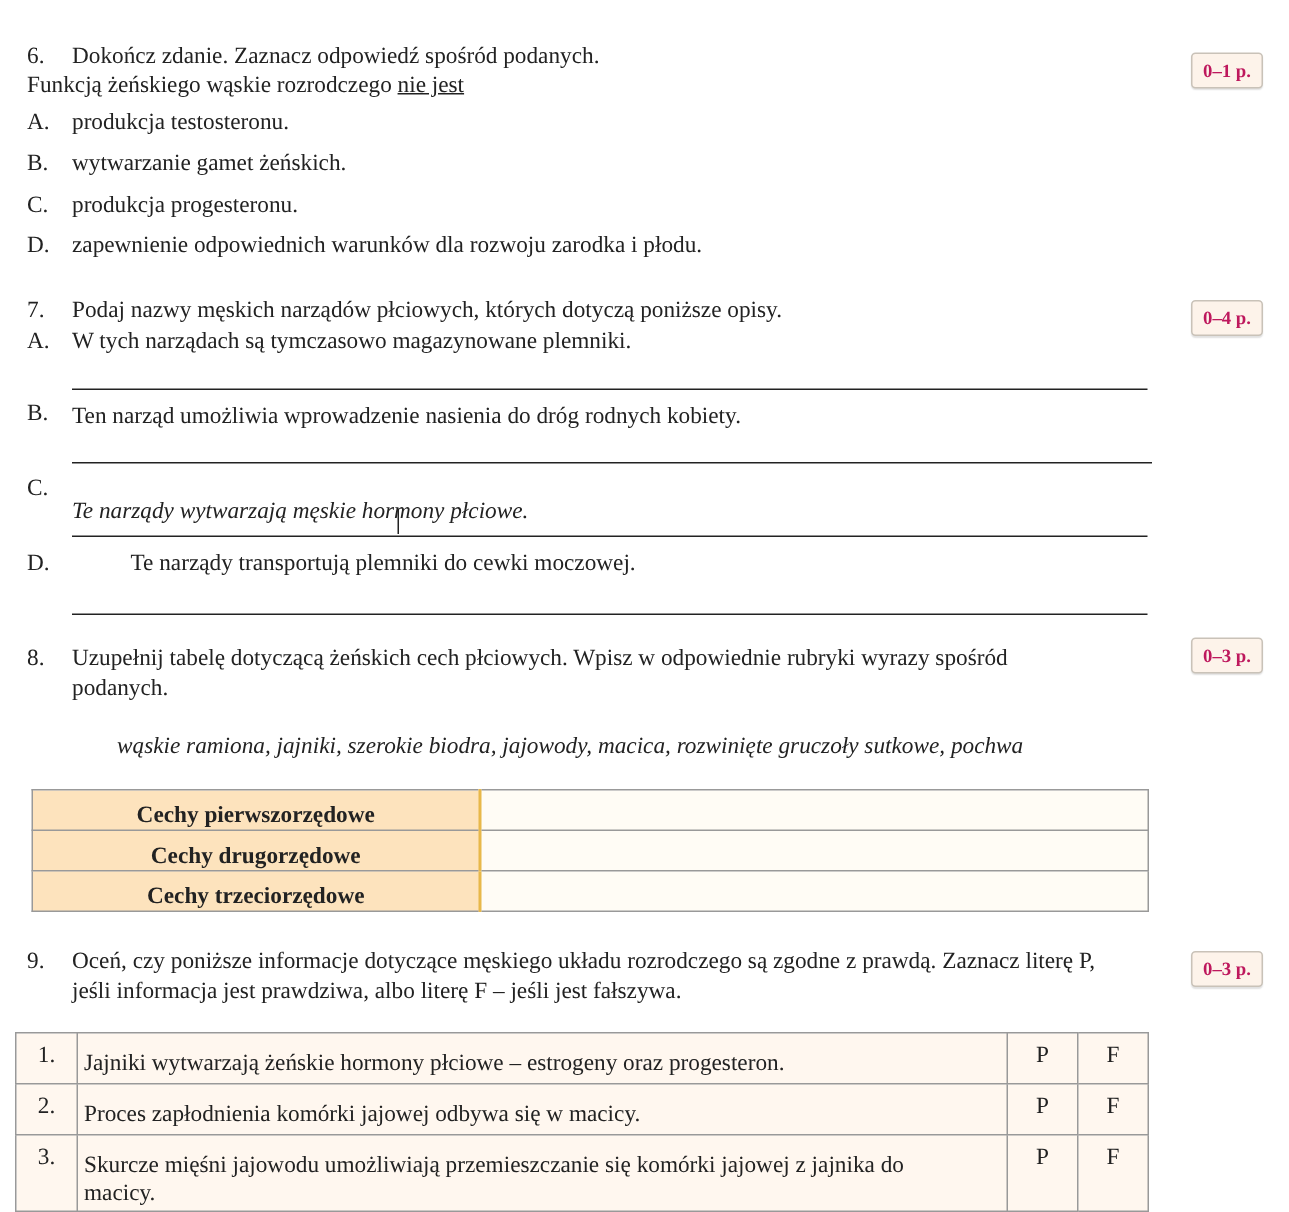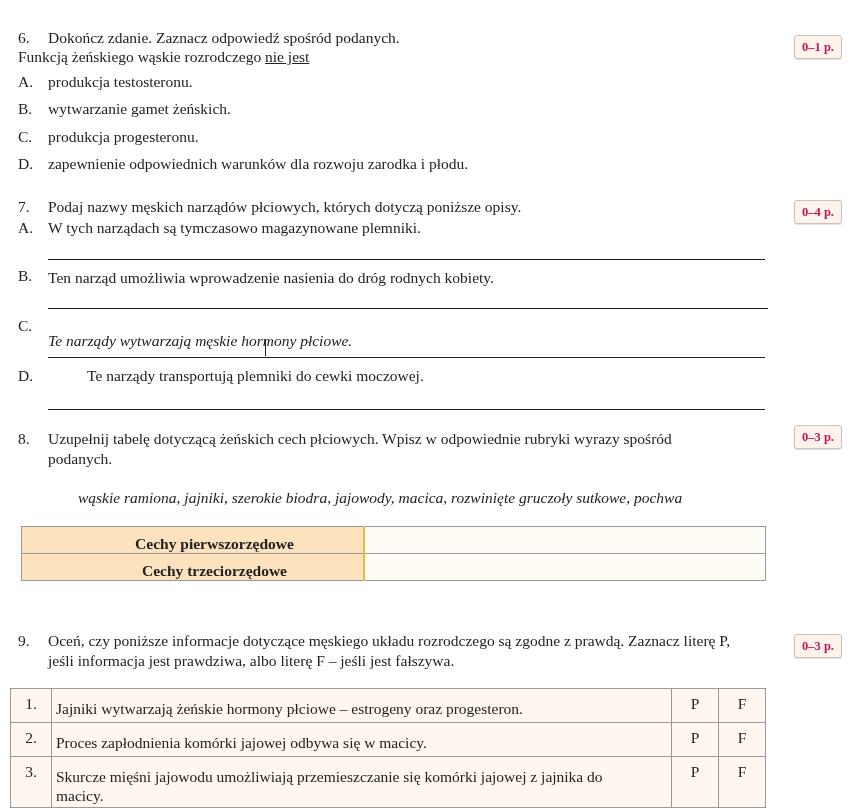--- a/index.html
+++ b/index.html
@@ -23,21 +23,20 @@
   .cursor { position: absolute; left: 265px; top: 339px; width: 1px; height: 17px; background: #222; }
   .italic { font-style: italic; }
 
   table { border-collapse: collapse; position: absolute; }
   .tbl8 { left: 21px; top: 526px; width: 745px; }
   .tbl8 td { height: 26px; border: 1.5px solid #999; padding: 0; }
   .tbl8 td.head {
     width: 297px; background: #fde3bd; text-align: center; font-weight: bold;
     font-size: 15.5px; vertical-align: bottom; padding-bottom: 0;
     border-right: 2px solid #e8b84a;
-    padding-left: 44px;
   }
   .tbl8 td.ans { background: #fffcf5; }
 
   .tbl9 { left: 10px; top: 688px; width: 756px; }
   .tbl9 td { border: 1.5px solid #999; background: #fff7ef; font-size: 15.5px; padding: 0 0 0 4px; vertical-align: top; }
   .tbl9 td.n { width: 40px; text-align: center; padding: 6px 0 0 0; }
   .tbl9 td.s { padding-top: 10px; line-height: 19px; }
   .tbl9 td.pf { width: 46px; text-align: center; padding: 6px 0 0 0; }
   .tbl9 tr.r12 td { height: 23px; }
   .tbl9 tr.r3 td { height: 40px; }
@@ -102,20 +101,24 @@
 
   <span class="abs italic" style="left:78px; top:489px;">wąskie ramiona, jajniki, szerokie biodra, jajowody, macica, rozwinięte gruczoły sutkowe, pochwa</span>
 
   <table class="tbl8">
     <tbody>
         <tr>
       <td class="head">Cechy pierwszorzędowe</td>
       <td class="ans"></td>
     </tr>
     <tr>
+      <td class="head">Cechy drugorzędowe</td>
+      <td class="ans"></td>
+    </tr>
+    <tr>
       <td class="head">Cechy trzeciorzędowe</td>
       <td class="ans"></td>
     </tr>
   </tbody>
     </table>
 </div>
 
 <div>
   <span class="num" style="left:18px; top:632px;">9.</span>
   <span class="abs" style="left:48px; top:632px;">Oceń, czy poniższe informacje dotyczące męskiego układu rozrodczego są zgodne z prawdą. Zaznacz literę P,</span>

